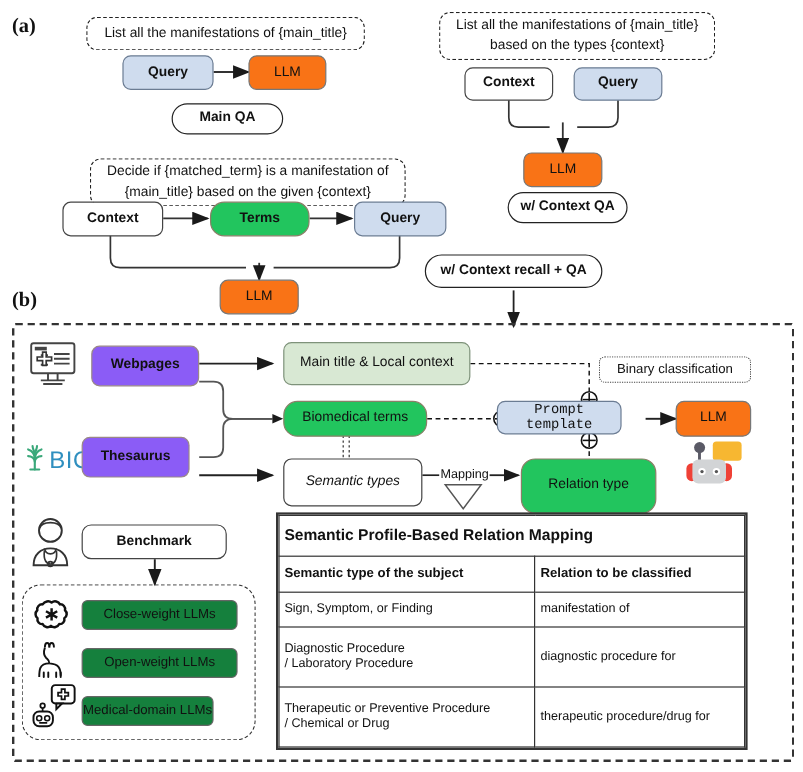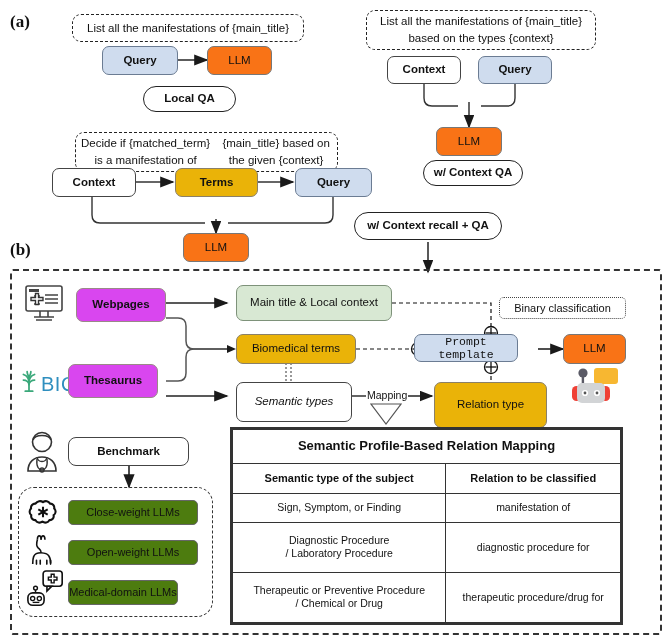--- a/index.html
+++ b/index.html
@@ -9,39 +9,39 @@
 
   
   .panel-label{font-family:"Liberation Serif","DejaVu Serif",serif;font-weight:bold;font-size:17px;}
 
   
   .node{border:1.3px solid #555;border-radius:7px;display:flex;align-items:center;
         justify-content:center;text-align:center;background:#fff;font-size:11.5px;line-height:1.15;}
   .node.bold{font-weight:bold;}
   .blue{background:#cfdcee;border-color:#6b7c93;}
   .grey{background:#f97316;border-color:#777;}
-  .cream{background:#eab308;border-color:#8a8068;}
-  .pink{background:#d946ef;border-color:#9a8888;}
+  .cream{background:#22c55e;border-color:#8a8068;border-radius:12px;}
+  .pink{background:#8b5cf6;border-color:#9a8888;}
   .green{background:#d8e8d3;border-color:#7e927a;}
   .plain{background:#fff;border-color:#444;}
   .pill{border-radius:16px;border:1.4px solid #222;background:#fff;}
-  .greybtn{background:#4d7c0f;border:1.3px solid #666;border-radius:5px;text-align:right;}
+  .greybtn{background:#15803d;border:1.3px solid #666;border-radius:5px;text-align:right;}
 
   
   .dashbox{border:1.6px dashed #222;border-radius:9px;background:#fff;
            display:flex;align-items:center;justify-content:center;text-align:center;
            font-size:11.5px;line-height:1.45;}
   .dotbox{border:1.5px dotted #444;border-radius:5px;background:#fff;
           display:flex;align-items:center;justify-content:center;font-size:11px;}
   .panelb{border:2px dashed #333;border-radius:3px;background:transparent;}
   .dashround{border:1.6px dashed #333;border-radius:16px;background:transparent;}
 
   
   table.sp{border-collapse:collapse;width:100%;height:100%;background:#fff;}
-  table.sp td{border:1.1px solid #333;text-align:center;vertical-align:middle;
+  table.sp td{border:1.1px solid #333;text-align:left;vertical-align:middle;
               font-size:10.5px;line-height:1.3;padding:2px 4px;}
   table.sp td.title{font-weight:bold;font-size:13px;}
   table.sp td.hd{font-weight:bold;font-size:11px;}
   .tblwrap{border:2px solid #333;}
 
   svg.ov{position:absolute;left:0;top:0;width:669px;height:643px;pointer-events:none;}
   .italic{font-style:italic;}
   .biostext{color:#2f8fbf;font-size:20px;letter-spacing:.5px;}
 </style>
 </head>
@@ -114,32 +114,32 @@
   <polygon points="371,404 401,404 386,424" fill="#fff" stroke="#555" stroke-width="1.2"></polygon>
 
   <line x1="129" y1="466" x2="129" y2="487" stroke="#222" stroke-width="1.6" marker-end="url(#ahw)"></line>
 </svg>
 
 <div class="abs panel-label" style="left:10px;top:12px;">(a)</div>
 
 <div class="abs dashbox" style="left:72px;top:14px;width:232px;height:28px;">List all the manifestations of {main_title}</div>
 <div class="abs node blue bold" style="left:102px;top:46px;width:76px;height:29px;">Query</div>
 <div class="abs node grey" style="left:207px;top:46px;width:65px;height:29px;">LLM</div>
-<div class="abs node pill bold" style="left:143px;top:86px;width:93px;height:26px;">Local QA</div>
+<div class="abs node pill bold" style="left:143px;top:86px;width:93px;height:26px;">Main QA</div>
 
 <div class="abs dashbox" style="left:366px;top:10px;width:230px;height:40px;flex-direction:column;">
   <span>List all the manifestations of {main_title}</span>
   <span>based on the types {context}</span>
 </div>
 <div class="abs node plain bold" style="left:387px;top:56px;width:74px;height:28px;">Context</div>
 <div class="abs node blue bold" style="left:478px;top:56px;width:74px;height:28px;">Query</div>
 <div class="abs node grey" style="left:436px;top:127px;width:66px;height:29px;">LLM</div>
 <div class="abs node pill bold" style="left:423px;top:160px;width:100px;height:26px;">w/ Context QA</div>
 
-<div class="abs dashbox" style="left:75px;top:132px;width:263px;height:40px;flex-direction:row;">
+<div class="abs dashbox" style="left:75px;top:132px;width:263px;height:40px;flex-direction:column;">
   <span>Decide if {matched_term} is a manifestation of</span>
   <span>{main_title} based on the given {context}</span>
 </div>
 <div class="abs node plain bold" style="left:52px;top:168px;width:84px;height:29px;">Context</div>
 <div class="abs node cream bold" style="left:175px;top:168px;width:83px;height:29px;">Terms</div>
 <div class="abs node blue bold" style="left:295px;top:168px;width:77px;height:29px;">Query</div>
 <div class="abs node grey" style="left:183px;top:233px;width:66px;height:29px;">LLM</div>
 <div class="abs node pill bold" style="left:354px;top:212px;width:148px;height:28px;">w/ Context recall + QA</div>
 
 <div class="abs panel-label" style="left:10px;top:240px;">(b)</div>

